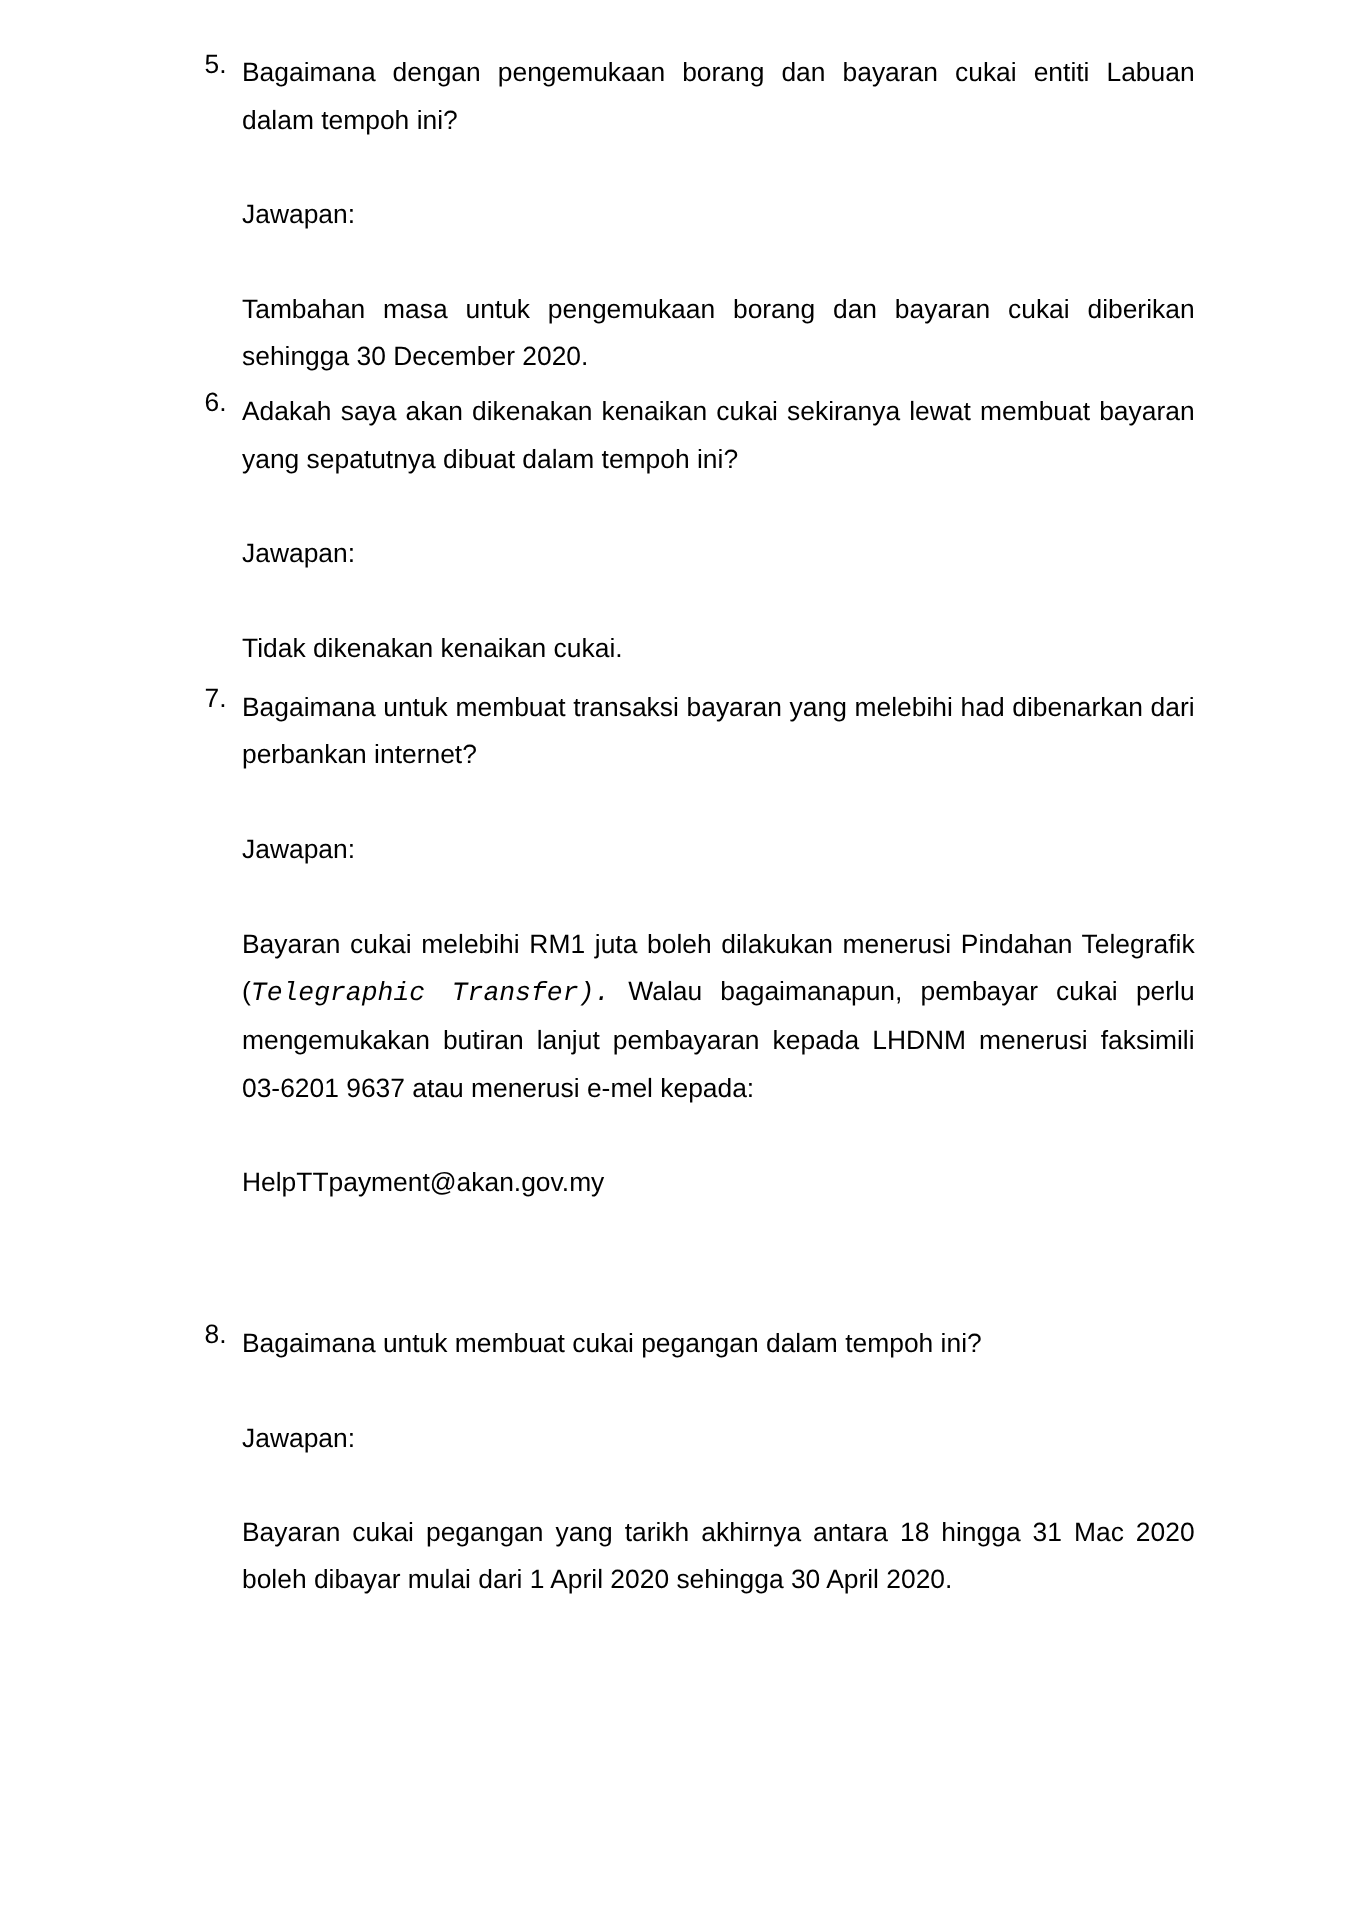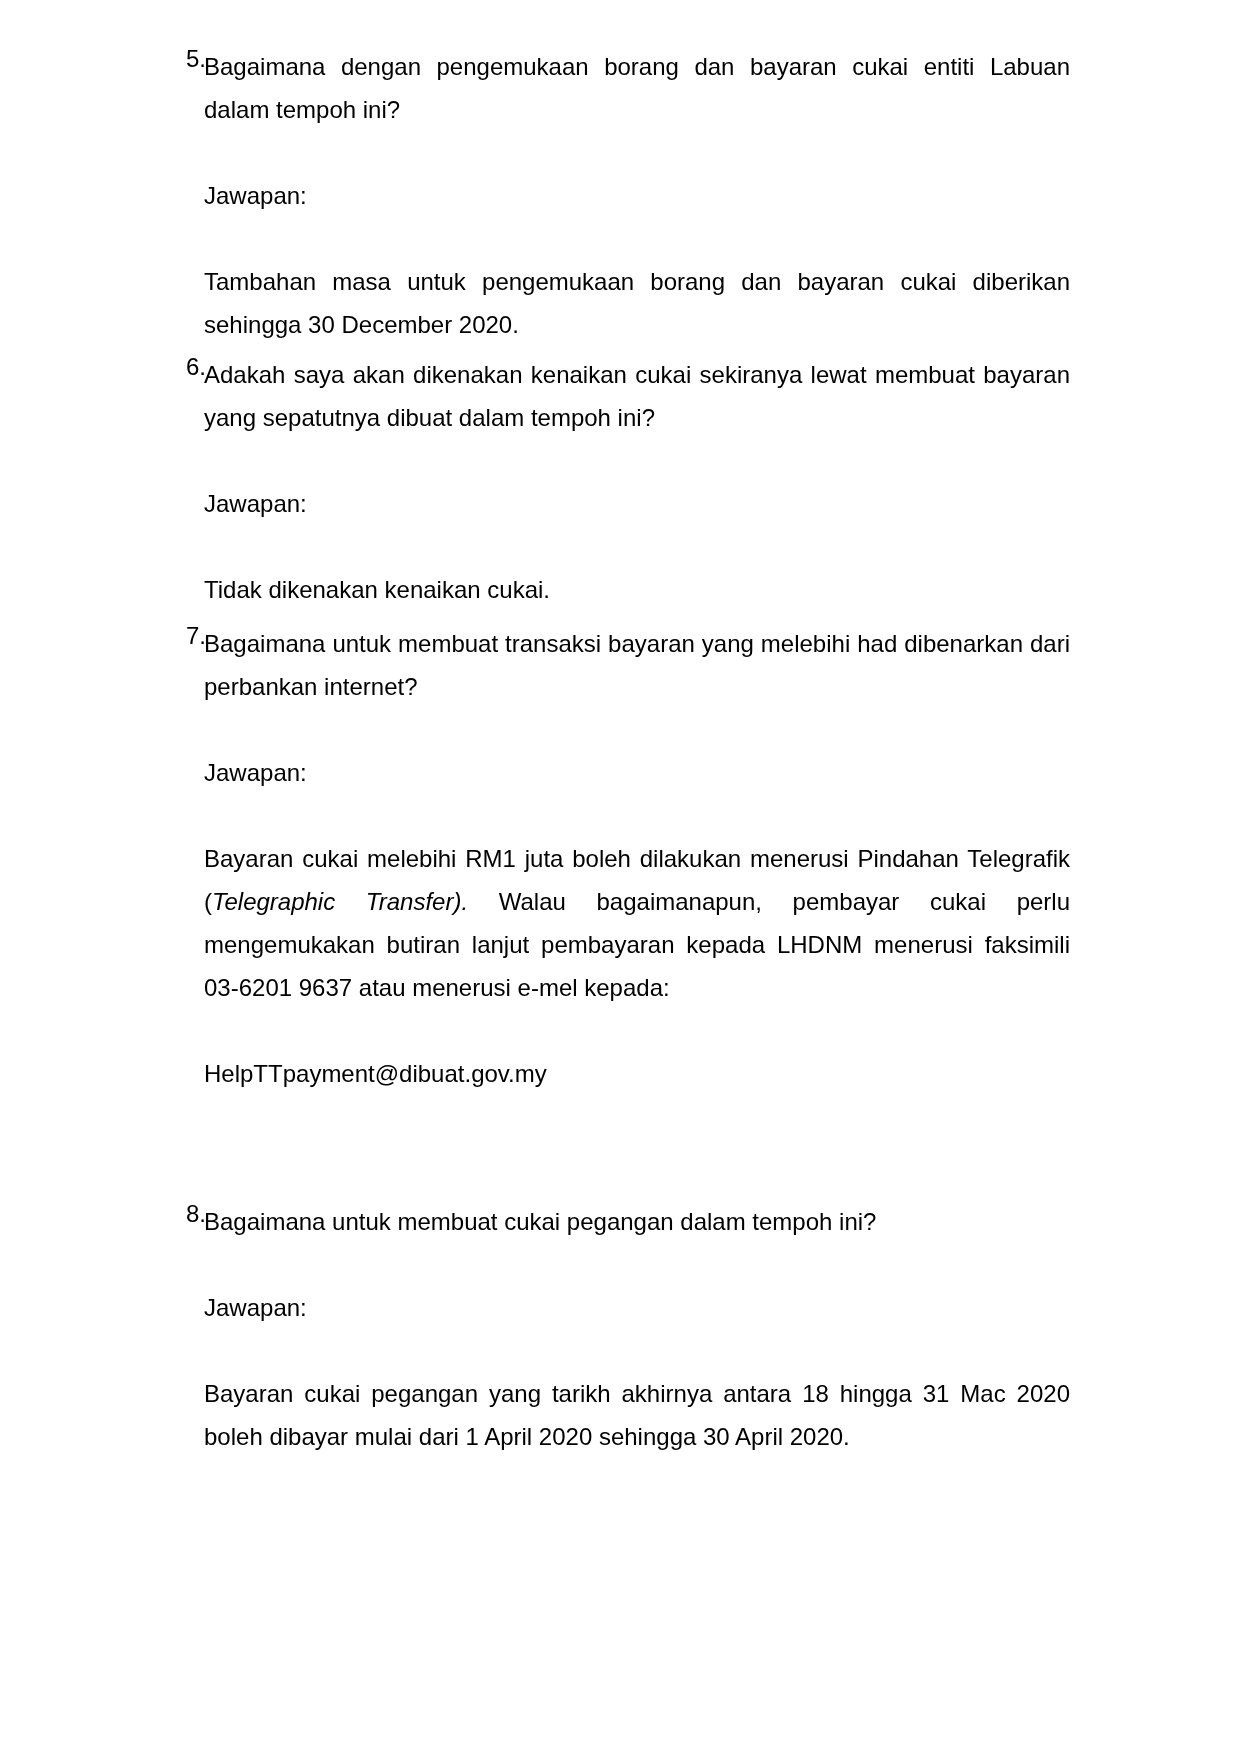--- a/index.html
+++ b/index.html
@@ -1,26 +1,26 @@
 <!DOCTYPE html>
 <html><head>
 <meta charset="utf-8">
 <style>
   html, body { margin: 0; padding: 0; background: #ffffff; }
   body { width: 1241px; height: 1754px; position: relative; overflow: hidden;
     font-family: "Liberation Sans", sans-serif; color: #000; font-size: 24px; }
   .page { position: absolute; left: 0; top: 0; width: 1241px; height: 1754px; }
   .item { position: absolute; left: 186px; width: 904px; }
   .num { position: absolute; left: 0; top: 0; width: 36px; }
-  .body { margin-left: 18px; width: 866px; }
+  .body { margin-left: 34px; width: 866px; }
   p { margin: 0; line-height: 43px; text-align: justify; }
   .q { }
   .label { font-weight: normal; }
   .gap { height: 43px; }
-  i { font-style: italic; }
+  i { font-style: italic; font-family: Liberation Mono, monospace; }
 </style>
 </head>
 <body>
 
 <div class="page">
 
   <div class="item" style="top:45px;">
     <span class="num">5.</span>
     <div class="body">
       <p class="q">Bagaimana dengan pengemukaan borang dan bayaran cukai entiti Labuan dalam tempoh ini?</p>
@@ -44,21 +44,21 @@
 
   <div class="item" style="top:622px;">
     <span class="num">7.</span>
     <div class="body">
       <p class="q">Bagaimana untuk membuat transaksi bayaran yang melebihi had dibenarkan dari perbankan internet?</p>
       <div class="gap"></div>
       <p class="label">Jawapan:</p>
       <div class="gap"></div>
       <p><span>Bayaran cukai melebihi RM1 juta boleh dilakukan menerusi Pindahan Telegrafik (</span><i>Telegraphic Transfer).</i><span> Walau bagaimanapun, pembayar cukai perlu mengemukakan butiran lanjut pembayaran kepada LHDNM menerusi faksimili 03-6201 9637 atau menerusi e-mel kepada:</span></p>
       <div class="gap"></div>
-      <p>HelpTTpayment@dibuat.gov.my</p>
+      <p>HelpTTpayment@akan.gov.my</p>
       <div class="gap"></div>
     </div>
   </div>
 
   <div class="item" style="top:1200px;">
     <span class="num">8.</span>
     <div class="body">
       <p class="q">Bagaimana untuk membuat cukai pegangan dalam tempoh ini?</p>
       <div class="gap"></div>
       <p class="label">Jawapan:</p>

